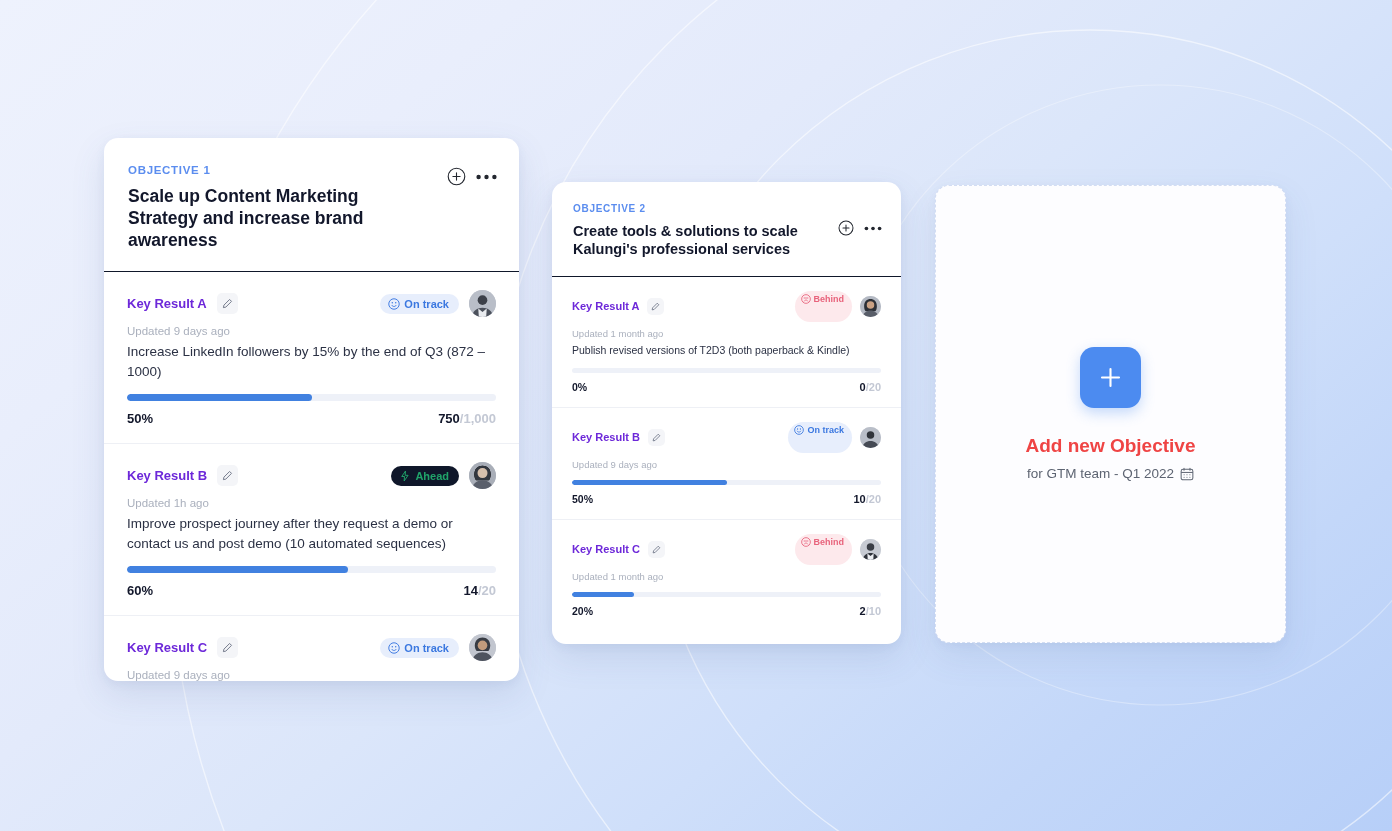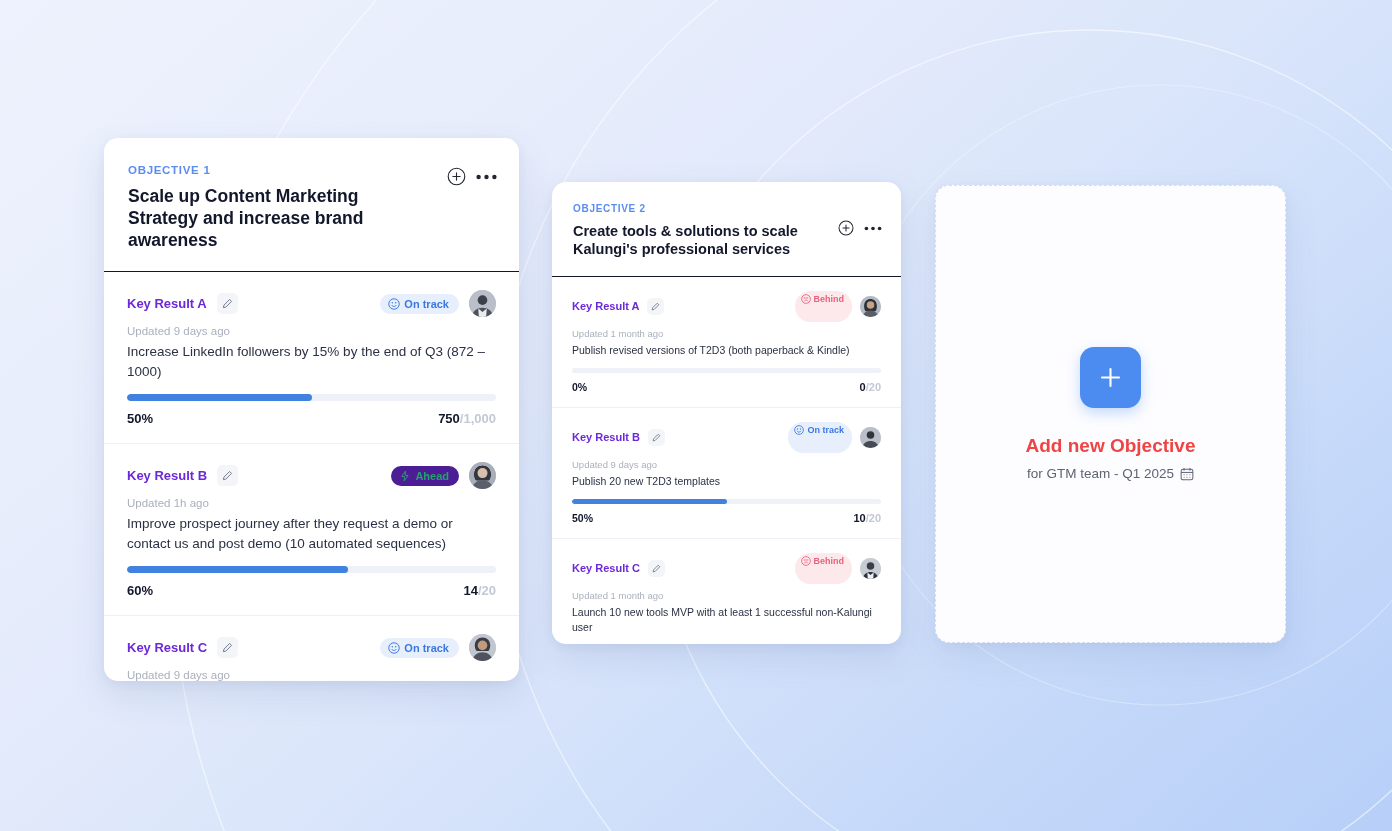--- a/index.html
+++ b/index.html
@@ -157,21 +157,21 @@
     display: inline-flex;
     align-items: flex-end;
     border-radius: 999px;
     font-weight: 600;
     white-space: nowrap;
   }
   #card-obj1 .badge { font-size: 11px; padding: 4px 10px 4px 8px; gap: 4px; }
   #card-obj2 .badge { font-size: 9px; padding: 3px 8px 18px 6px; gap: 3px; }
 
   .badge.ontrack { background: #e7eefc; color: #3b78e0; }
-  .badge.ahead   { background: #4c1d95; color: #20a46a; }
+  .badge.ahead   { background: #0f172a; color: #20a46a; }
   .badge.behind  { background: #fde9ec; color: #e8637c; }
 
   .avatar {
     border-radius: 50%;
     background: #c9cdd6;
     overflow: hidden;
     flex-shrink: 0;
     box-shadow: 0 0 0 2px #ffffff;
   }
   #card-obj1 .avatar { width: 27px; height: 27px; margin-left: 10px; }
@@ -482,21 +482,20 @@
         </span>
         <span class="avatar">
           <svg viewBox="0 0 28 28">
             <rect width="28" height="28" fill="#b9bec8"></rect>
             <circle cx="14" cy="10.5" r="5" fill="#30343b"></circle>
             <path d="M2.5 28c1.6-6.3 6-9.5 11.5-9.5S23.9 21.7 25.5 28z" fill="#454a54"></path>
           </svg>
         </span>
       </div>
       <div class="kr-updated">Updated 9 days ago</div>
-      <div class="kr-desc">Publish 20 new T2D3 templates</div>
       <div class="progress-track">
         <div class="progress-fill" style="width: 50%;"></div>
       </div>
       <div class="kr-foot">
         <span class="kr-pct">50%</span>
         <span class="kr-val">
           <span>10</span><span class="den">/20</span>
         </span>
       </div>
     </div>
@@ -521,42 +520,41 @@
         <span class="avatar">
           <svg viewBox="0 0 28 28">
             <rect width="28" height="28" fill="#c7cbd3"></rect>
             <circle cx="14" cy="10.8" r="5" fill="#3a3e46"></circle>
             <path d="M3 28c1.6-6 5.9-9.2 11-9.2S23.4 22 25 28z" fill="#2f333b"></path>
             <path d="M9.8 19.4l4.2 3.3 4.2-3.3-.5 8.6h-7.4z" fill="#eceef2"></path>
           </svg>
         </span>
       </div>
       <div class="kr-updated">Updated 1 month ago</div>
-      <div class="kr-desc">Launch 10 new tools MVP with at least 1 successful non-Kalungi user</div>
       <div class="progress-track">
         <div class="progress-fill" style="width: 20%;"></div>
       </div>
       <div class="kr-foot">
         <span class="kr-pct">20%</span>
         <span class="kr-val">
           <span>2</span><span class="den">/10</span>
         </span>
       </div>
     </div>
   </section>
 
   <section class="card" id="card-add">
     <div class="add-square">
       <svg width="27" height="27" viewBox="0 0 27 27">
         <path d="M13.5 5v17M5 13.5h17" stroke="#ffffff" stroke-width="2.1" stroke-linecap="round"></path>
       </svg>
     </div>
     <div class="add-title">Add new Objective</div>
     <div class="add-sub">
-      <span>for GTM team - Q1 2025</span>
+      <span>for GTM team - Q1 2022</span>
       <svg width="14" height="14" viewBox="0 0 16 16" fill="none">
         <rect x="1.3" y="2.6" width="13.4" height="12.1" rx="2.2" stroke="#5d6472" stroke-width="1.15"></rect>
         <path d="M1.3 6.2h13.4" stroke="#5d6472" stroke-width="1.15"></path>
         <path d="M4.6 1.3v2.4M11.4 1.3v2.4" stroke="#5d6472" stroke-width="1.15" stroke-linecap="round"></path>
         <g fill="#5d6472">
           <circle cx="4.7" cy="8.8" r="0.62"></circle>
             <circle cx="8" cy="8.8" r="0.62"></circle>
             <circle cx="11.3" cy="8.8" r="0.62"></circle>
           <circle cx="4.7" cy="11.8" r="0.62"></circle>
             <circle cx="8" cy="11.8" r="0.62"></circle>

